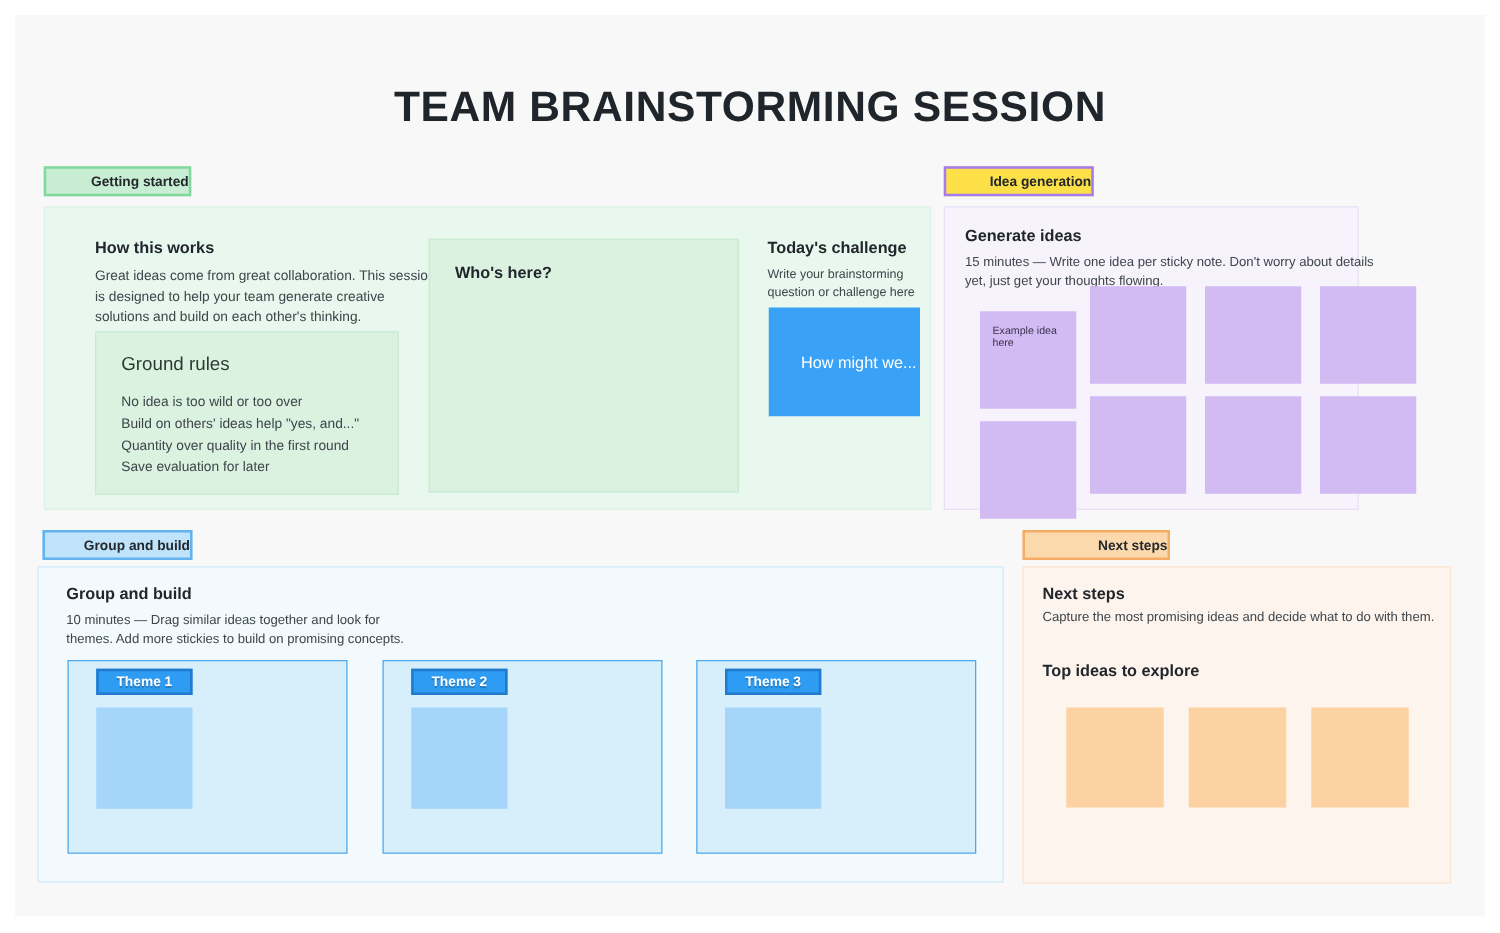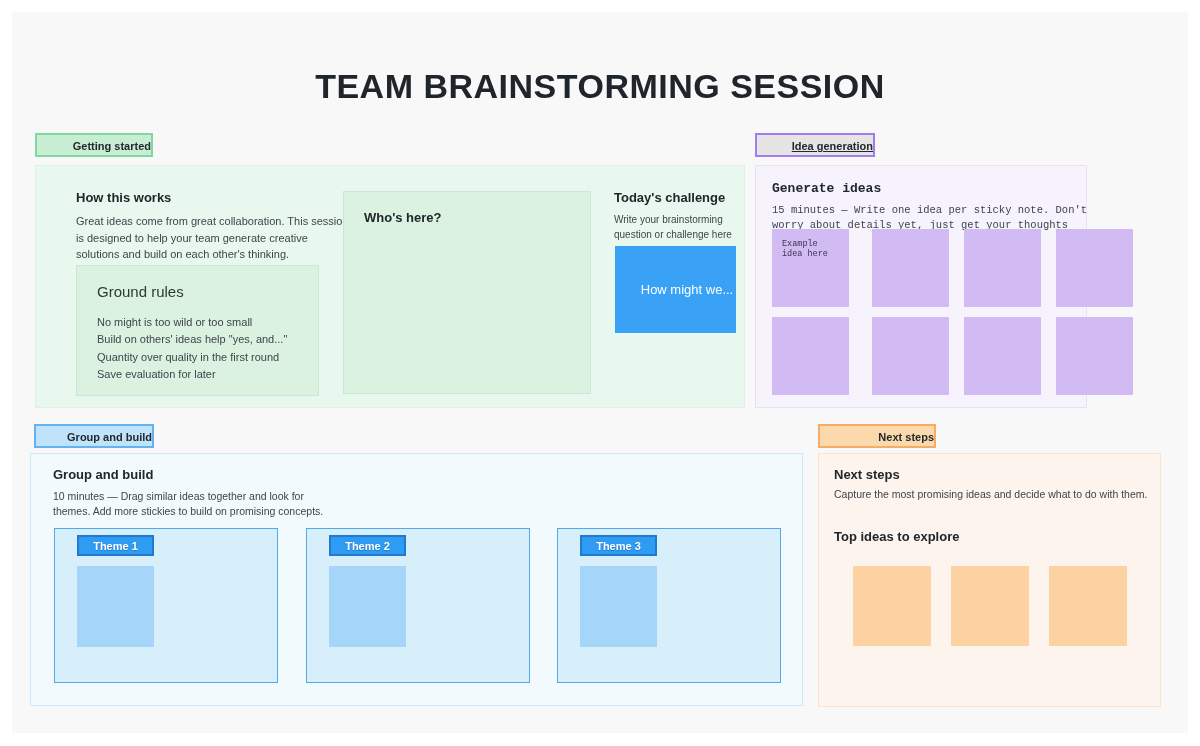--- a/index.html
+++ b/index.html
@@ -7,28 +7,28 @@
   .page { position:relative; width:1200px; height:746px; background:#ffffff; overflow:hidden; }
   .canvas { position:absolute; left:12px; top:12px; width:1176px; height:721px; background:#f8f8f9; }
 
   .board-title { position:absolute; left:0; top:55px; width:100%; text-align:center;
     font-size:34px; font-weight:900; letter-spacing:.5px; color:#20252b; }
 
   
   .badge { position:absolute; height:24px; line-height:22px; text-align:right;
     font-size:11px; font-weight:bold; color:#23282d; border-width:2px; border-style:solid; }
   .badge-green  { left:23px;  top:121px; width:118px; background:#c7eed3; border-color:#82d79e; }
-  .badge-purple { left:743px; top:121px; width:120px; background:#e5e5e5; border-color:#a37df0;text-decoration:underline; }
+  .badge-purple { left:743px; top:121px; width:120px; background:#fde047; border-color:#a37df0; }
   .badge-blue   { left:22px;  top:412px; width:120px; background:#bfe3fb; border-color:#64b3ef; }
   .badge-orange { left:806px; top:412px; width:118px; background:#fcd9ac; border-color:#f3ad67; }
 
   
   .panel { position:absolute; }
   .panel-green  { left:23px;  top:153px; width:710px; height:243px; background:#e9f8ee; border:1px solid #ddf2e4; }
-  .panel-purple { left:743px; top:153px; width:332px; height:243px; background:#f6f3fc; border:1px solid #e7e0f7;font-family:Liberation Mono, monospace; }
+  .panel-purple { left:743px; top:153px; width:332px; height:243px; background:#f6f3fc; border:1px solid #e7e0f7; }
   .panel-blue   { left:18px;  top:441px; width:773px; height:253px; background:#f2fafe; border:1px solid #cfeafa; }
   .panel-orange { left:806px; top:441px; width:343px; height:254px; background:#fdf4ed; border:1px solid #fae4d0; }
 
   .h13 { font-size:13px; font-weight:bold; color:#21262c; }
   .body-txt { font-size:11px; color:#3e454b; line-height:1.5; }
   .small-txt { font-size:10.5px; color:#3e454b; line-height:1.45; }
 
   
   .how-heading { position:absolute; left:40px; top:24px; }
   .how-body    { position:absolute; left:40px; top:47px; width:276px; }
@@ -42,21 +42,21 @@
   .ch-heading { position:absolute; left:578px; top:24px; }
   .ch-desc { position:absolute; left:578px; top:47px; width:122px; font-size:10px; }
   .ch-sticky { position:absolute; left:579px; top:80px; width:121px; height:87px;
     background:#3aa2f6; color:#ffffff; font-size:13px; display:flex; align-items:center; justify-content:center;padding-left:23px; }
 
   
   .gi-heading { position:absolute; left:16px; top:15px; }
   .gi-desc    { position:absolute; left:16px; top:37px; width:342px; }
   .sticky-purple { position:absolute; width:77px; height:78px; background:#d2bbf3; }
   .sticky-purple .ex { display:block; padding:10px 8px 0 10px; font-size:8.5px; color:#3b3350; }
-  .pc0 { left:16px; }  .pc1 { left:116px; } .pc2 { left:208px; } .pc3 { left:300px; }
+  .pc0 { left:28px;margin-top:20px; }  .pc1 { left:116px; } .pc2 { left:208px; } .pc3 { left:300px; }
   .pr0 { top:63px; }   .pr1 { top:151px; }
 
   
   .gb-heading { position:absolute; left:22px; top:13px; }
   .gb-desc    { position:absolute; left:22px; top:35px; width:272px; }
   .theme-box { position:absolute; top:74px; width:224px; height:155px;
     background:#d7eefb; border:1.5px solid #4fa9eb;padding-left:12px; }
   .tb0 { left:23px; } .tb1 { left:275px; } .tb2 { left:526px; }
   .theme-btn { position:absolute; left:22px; top:6px; width:77px; height:21px;
     background:#2f9cf3; border:2px solid #2279cd; color:#ffffff; font-size:11px; font-weight:bold;
@@ -84,21 +84,21 @@
     <div class="badge badge-blue">Group and build</div>
     <div class="badge badge-orange">Next steps</div>
 
     <section class="panel panel-green">
       <div class="h13 how-heading">How this works</div>
       <p class="body-txt how-body">Great ideas come from great collaboration. This session is designed to help your team generate creative solutions and build on each other's thinking.</p>
 
       <div class="ground-rules">
         <div class="gr-heading">Ground rules</div>
         <div class="gr-list">
-          <div>No might is too wild or too small</div>
+          <div>No idea is too wild or too over</div>
           <div>Build on others' ideas help "yes, and..."</div>
           <div>Quantity over quality in the first round</div>
           <div>Save evaluation for later</div>
         </div>
       </div>
 
       <div class="whos-here">
         <div class="h13 wh-heading">Who's here?</div>
       </div>
 

